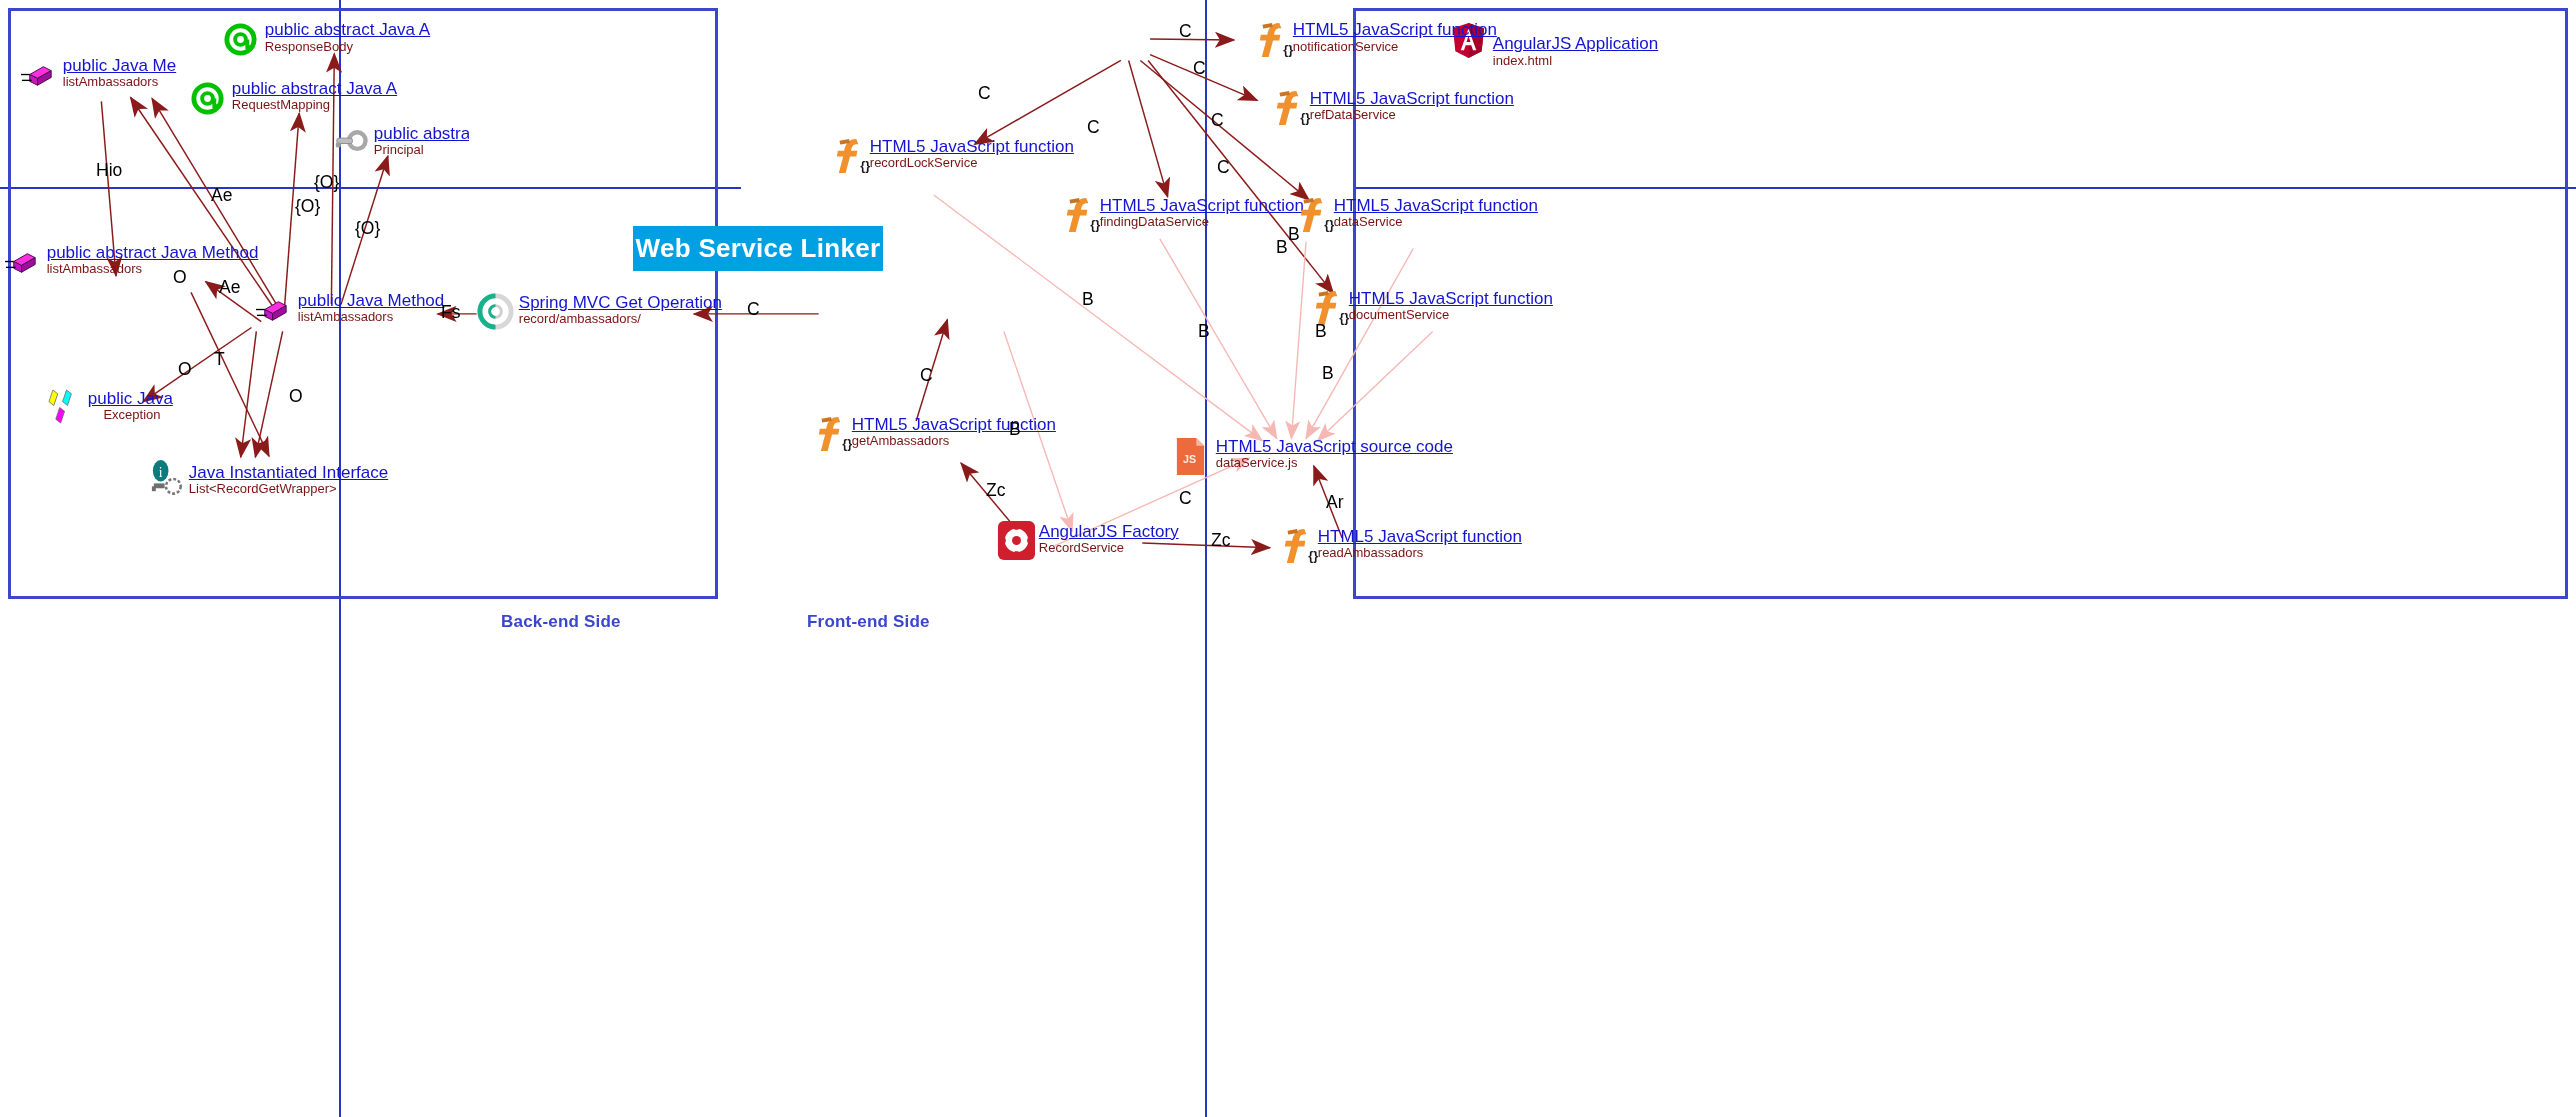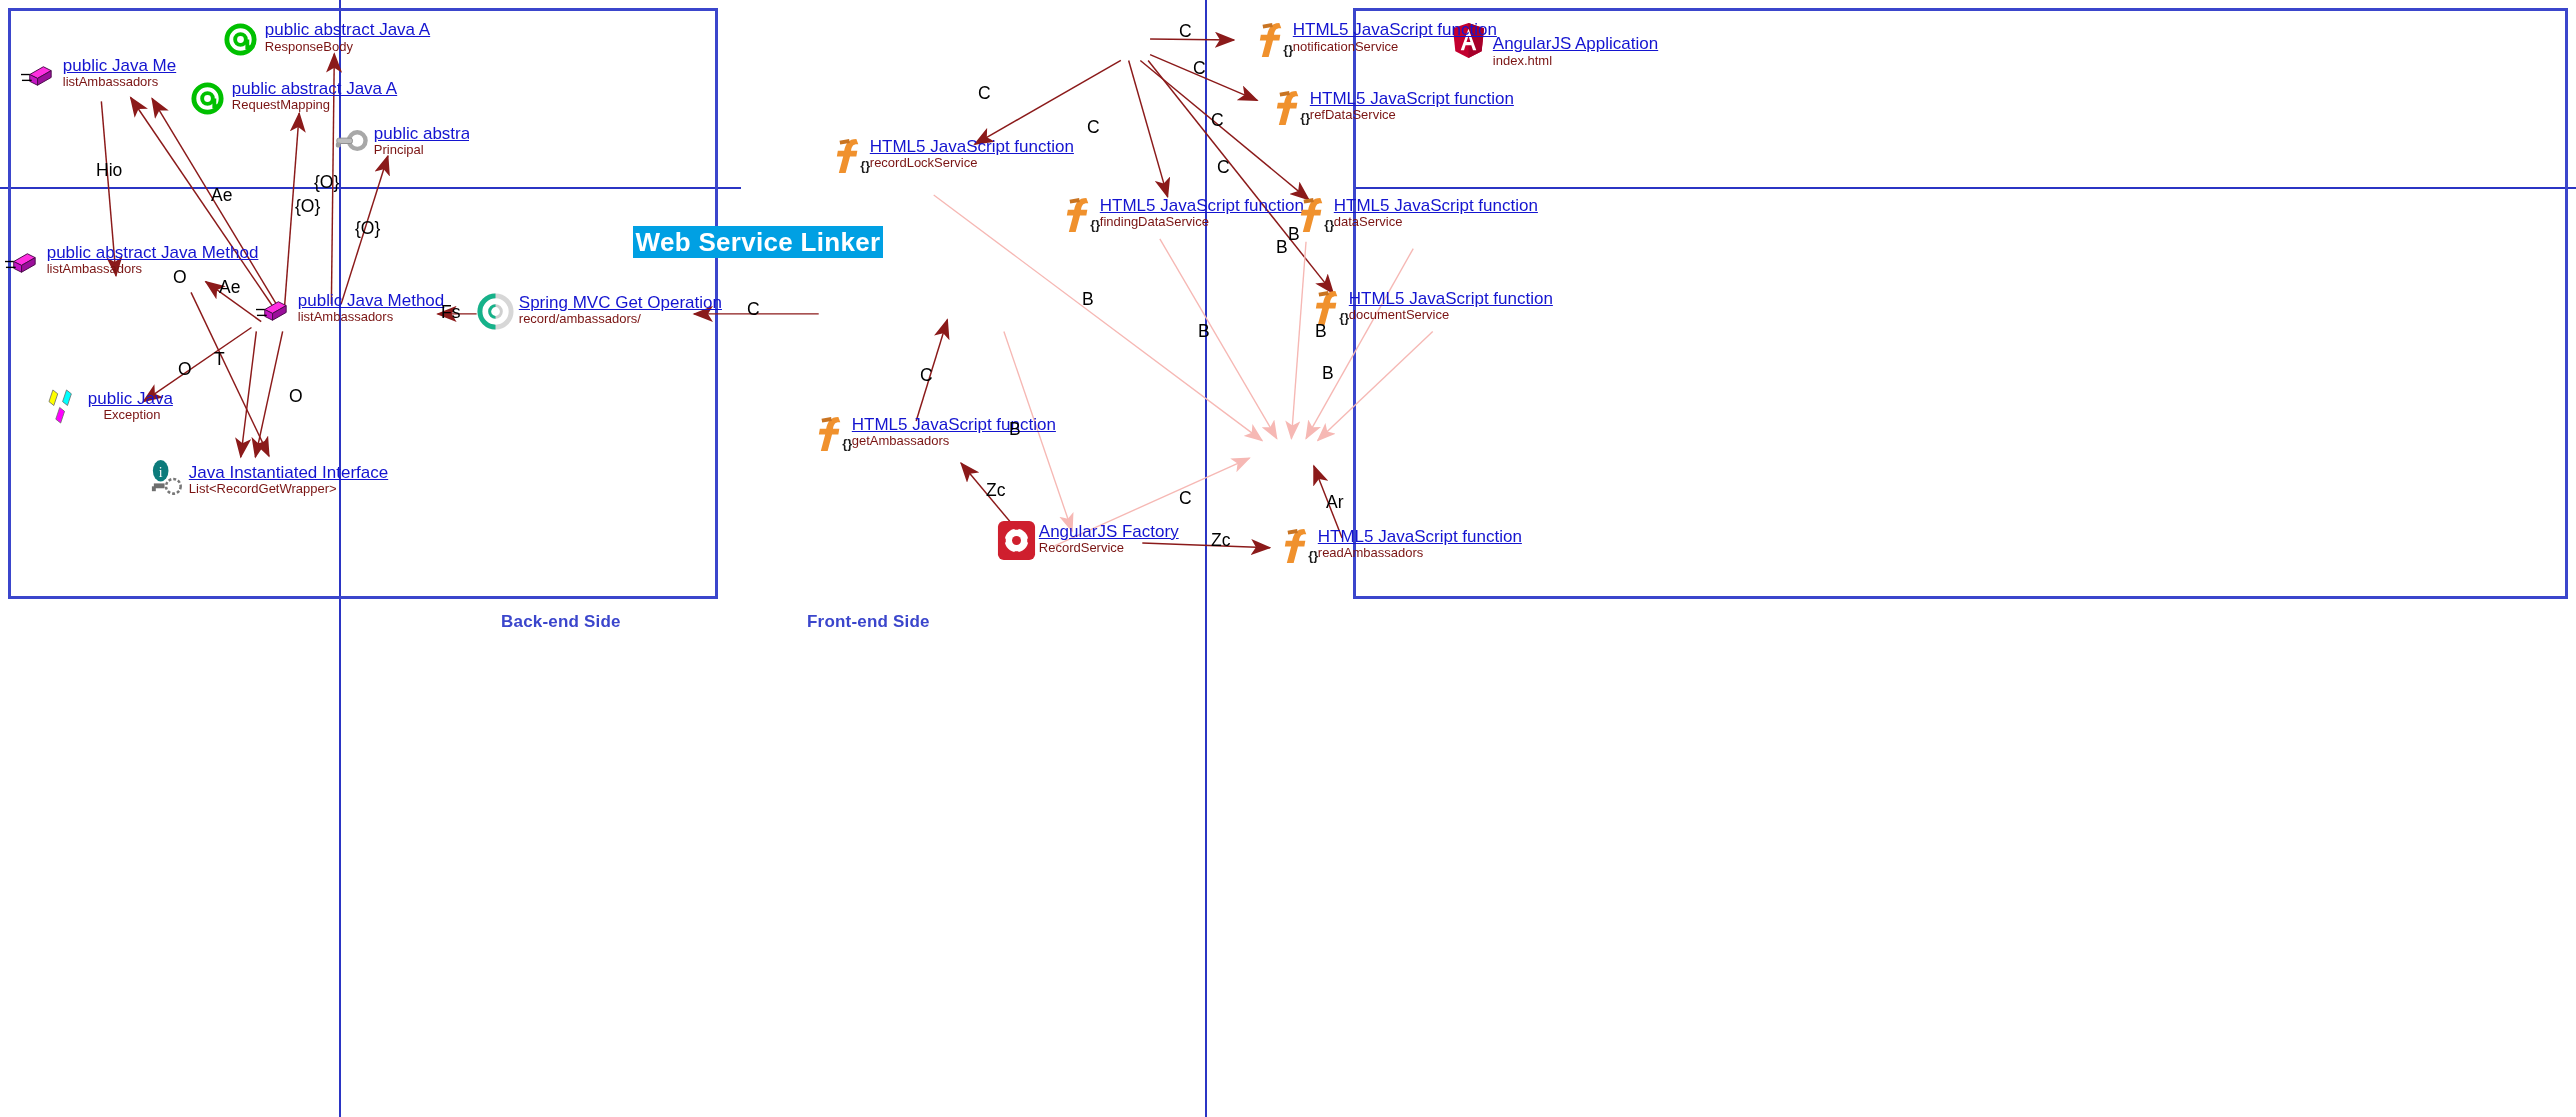--- a/index.html
+++ b/index.html
@@ -113,21 +113,21 @@
   <div class="guide-v" style="left:1205px; top:0;   height:1118px; width:1.9px; background:#2b35c4;"></div>
   <div class="guide-h" style="left:0;    top:187px; width:741px;"></div>
   <div class="guide-h" style="left:1355px;top:187px; width:1221px;"></div>
 
   <div class="panel" style="left:7.8px;   top:7.8px;  width:710px;  height:591px;"></div>
   <div class="panel" style="left:1353px;top:7.8px;  width:1215px; height:591px;"></div>
 
   <div class="panel-label" style="left:501px;  top:612px;">Back-end Side</div>
   <div class="panel-label" style="left:807px;  top:612px;">Front-end Side</div>
 
-  <div id="wsl-banner" style="left:633px; top:226px; width:250px; height:32px;">
+  <div id="wsl-banner" style="left:633px; top:226px; width:250px; height:45px;">
     <span>Web Service Linker</span>
   </div>
 
   <svg id="edges" viewBox="0 0 2643 1147" xmlns="http://www.w3.org/2000/svg">
     <defs>
       <marker id="ar" markerWidth="14" markerHeight="11" refX="13" refY="5.5" orient="auto">
         <path d="M0,0 L14,5.5 L0,11 L3.4,5.5 Z" fill="#8b1a1a"></path>
       </marker>
       <marker id="arL" markerWidth="14" markerHeight="11" refX="13" refY="5.5" orient="auto">
         <path d="M0,0 L14,5.5 L0,11 L3.4,5.5 Z" fill="#f6b8b4"></path>
@@ -453,20 +453,33 @@
         <rect x="13" y="4" width="10" height="4" transform="rotate(-10 18 6)" fill="#c97422"></rect>
         <text x="34" y="35" font-size="13" font-weight="bold" font-family="Liberation Sans, sans-serif" fill="#1a1a1a">{}</text>
       </svg>
     </span>
     <span class="txt" style="margin-top:1.9px;">
       <span class="ttl">HTML5 JavaScript function</span>
       <span class="sub">getAmbassadors</span>
     </span>
   </div>
 
+  <div class="node" style="left:1173px; top:436px;">
+    <span class="ico">
+      <svg viewBox="0 0 36 42" width="35" height="41">
+        <path d="M4,2 L24,2 L32,10 L32,40 L4,40 Z" fill="#ec6b3e"></path>
+        <path d="M24,2 L32,10 L24,10 Z" fill="#f8b79c"></path>
+        <text x="17" y="28" font-size="11" font-weight="bold" font-family="Liberation Sans, sans-serif" fill="#ffe9df" text-anchor="middle">JS</text>
+      </svg>
+    </span>
+    <span class="txt" style="margin-top:1.9px;">
+      <span class="ttl">HTML5 JavaScript source code</span>
+      <span class="sub">dataService.js</span>
+    </span>
+  </div>
 
   <div class="node" style="left:996px; top:519px;">
     <span class="ico">
       <svg viewBox="0 0 42 44" width="41" height="43">
         <rect x="2" y="2" width="38" height="40" rx="6" fill="#cf1f2e"></rect>
         <g fill="#ffffff">
           <circle cx="21" cy="22" r="12"></circle>
         </g>
         <g fill="#cf1f2e">
           <circle cx="21" cy="22" r="4.6"></circle>

